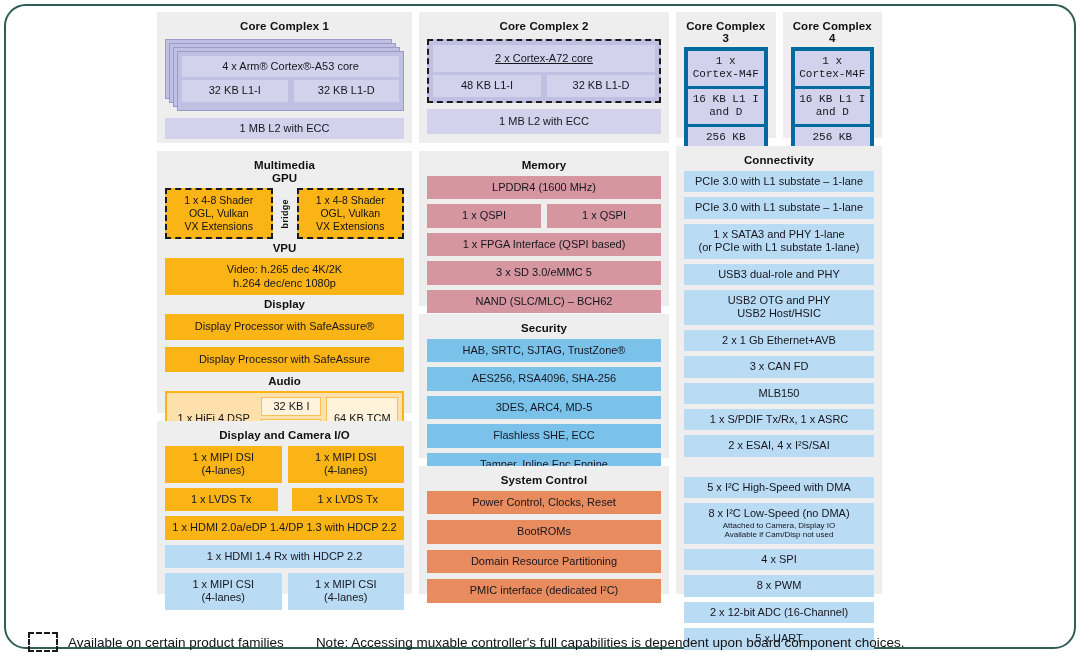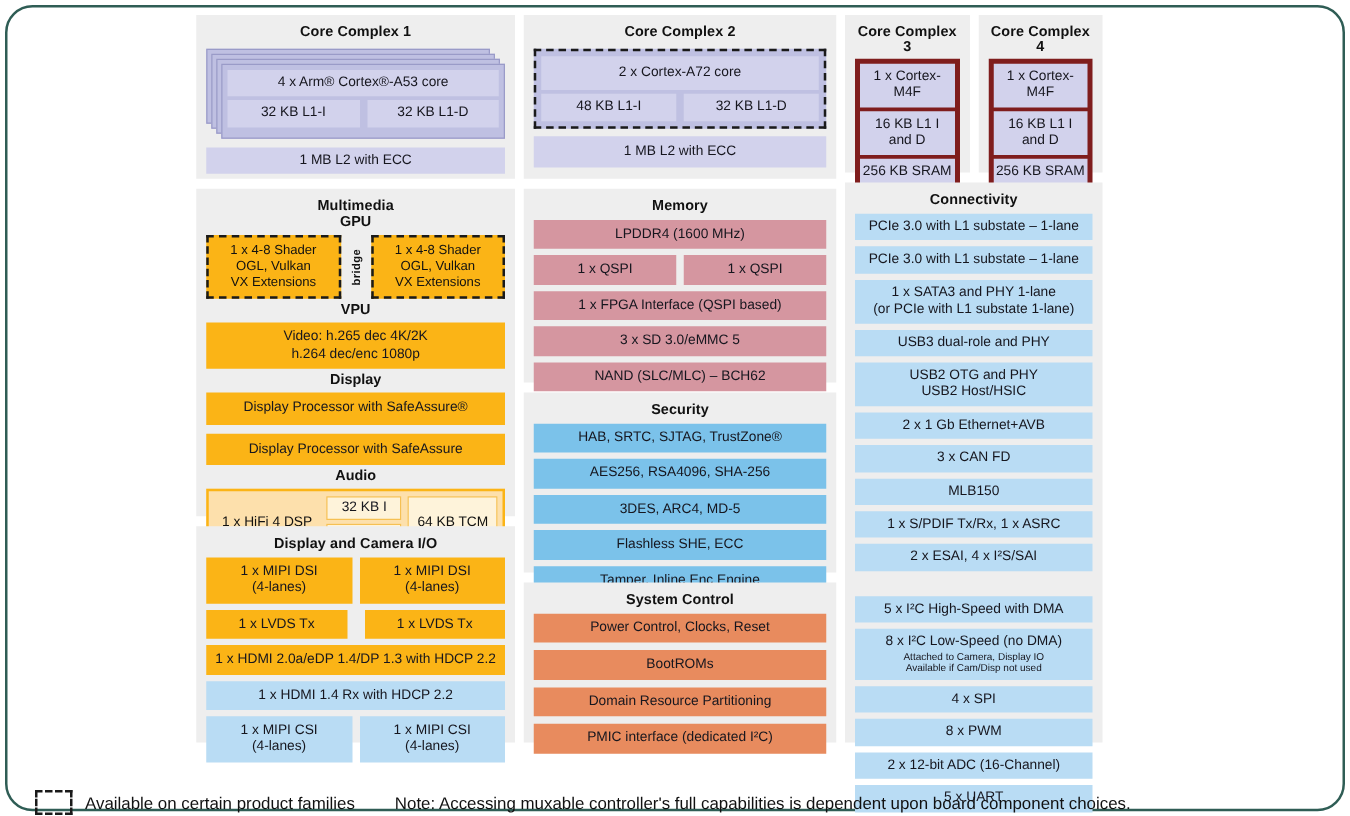--- a/index.html
+++ b/index.html
@@ -64,21 +64,21 @@
   .s4 .inner { display:flex; flex-direction:column; gap:3px; height:100%; }
   .s4 .inner .cell { background:#d2d2ec; }
   .s4 .inner .row2 { flex:0 0 auto; }
 
   
   .dashed { border:2.5px dashed #1a1a1a; }
   .cc2-box { background:#bfc0e2; padding:4px; margin:2px 0 6px 0; }
   .cc2-box .cell { background:#d2d2ec; }
   .cc2-stack { display:flex; flex-direction:column; gap:3px; }
 
-  .cc34 { padding:4px; background:#7f1d1d; display:flex; flex-direction:column; gap:3px; }
+  .cc34 { padding:4px; background:#0369a1; display:flex; flex-direction:column; gap:3px;font-family:Liberation Mono, monospace; }
   .cc34 .cell { background:#d2d2ec; font-size:11px; padding:4px 2px; }
 
   
   .gpu-row { display:flex; align-items:stretch; gap:5px; }
   .gpu-box { flex:1; background:#fbb416; font-size:10.5px; line-height:1.25;
              text-align:center; padding:4px 2px; white-space:pre-line; }
   .bridge {
     width:14px; display:flex; align-items:center; justify-content:center;
     font-size:9px; font-weight:bold;
     writing-mode:vertical-rl; transform:rotate(180deg);
@@ -185,21 +185,21 @@
           </div>
       </div>
     </div>
 
     <div class="col col-mid">
 
       <div class="panel" style="height:131px;">
         <div class="panel-title">Core Complex 2</div>
         <div class="cc2-box dashed">
           <div class="cc2-stack">
-            <div class="cell" style="padding:7px 21px;">2 x Cortex-A72 core</div>
+            <div class="cell" style="padding:7px 21px;text-decoration:underline;">2 x Cortex-A72 core</div>
             <div class="row2">
               <div class="cell">48 KB L1-I</div>
               <div class="cell">32 KB L1-D</div>
             </div>
           </div>
         </div>
         <div class="cell lav-l" style="padding:6px 4px;">1 MB L2 with ECC</div>
       </div>
 
       <div class="panel" style="height:155px;">

